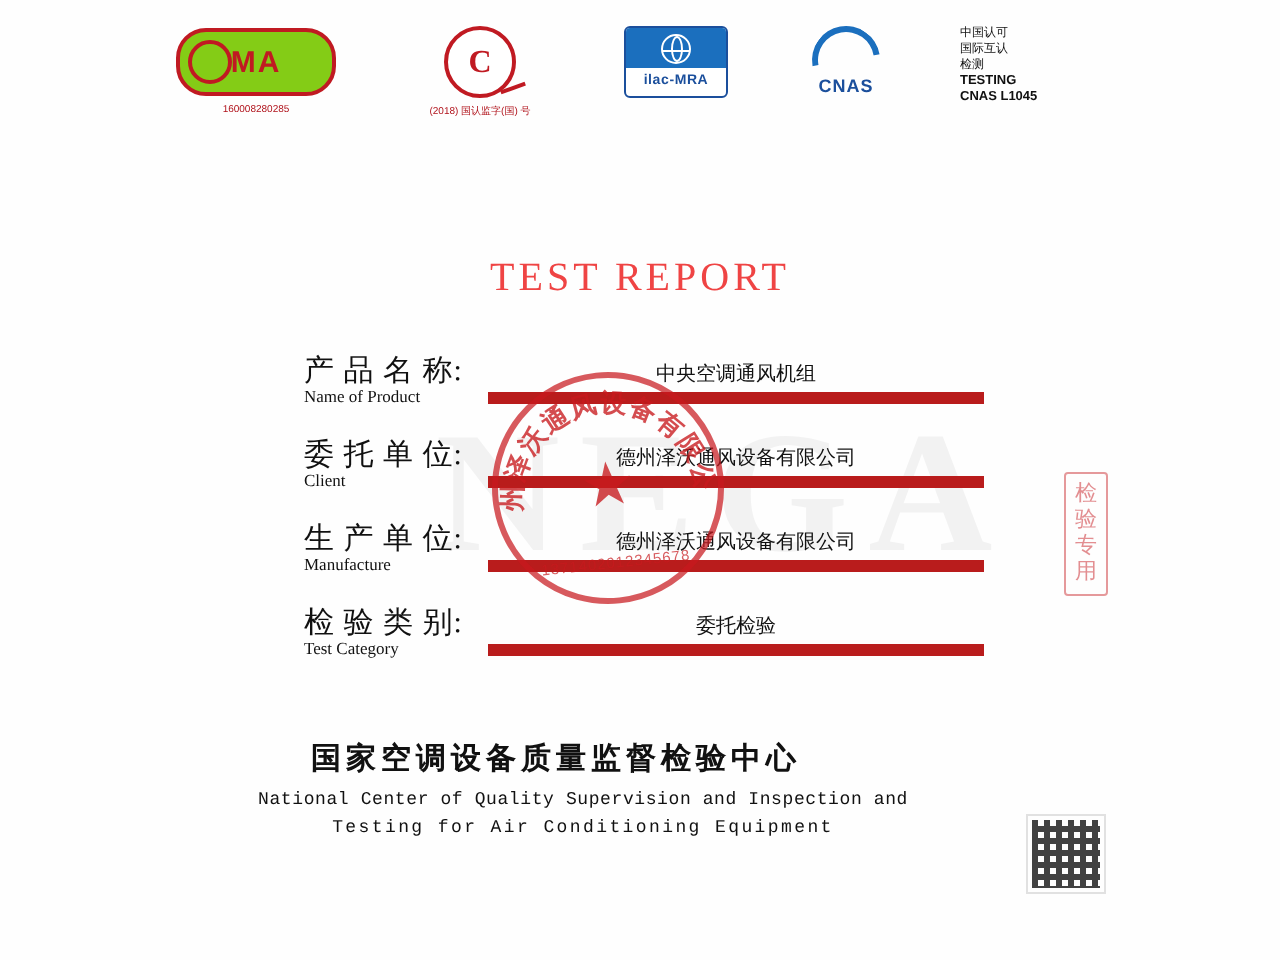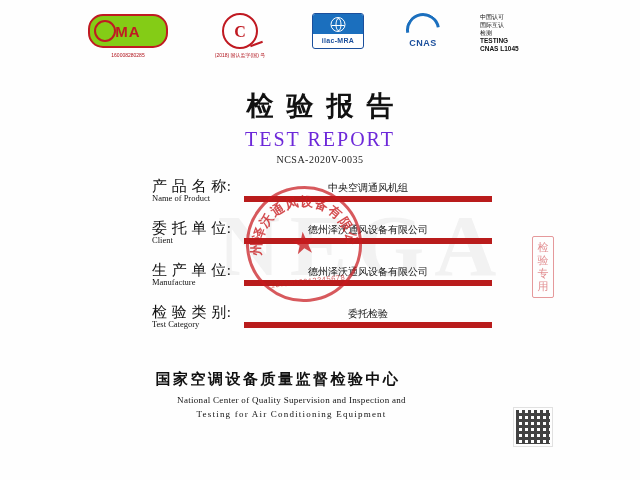--- a/index.html
+++ b/index.html
@@ -236,21 +236,21 @@
   }
   .title-en {
     position: absolute;
     top: 128px;
     left: 0;
     width: 640px;
     text-align: center;
     font-family: "Liberation Serif", serif;
     font-size: 20px;
     letter-spacing: 2px;
-    color: #6d28d9;
+    color: #ef4444;
   }
   .report-no {
     position: absolute;
     top: 154px;
     left: 0;
     width: 640px;
     text-align: center;
     font-family: "Liberation Serif", serif;
     font-size: 10px;
     letter-spacing: 0.5px;
@@ -313,21 +313,21 @@
     text-align: center;
   }
   .org-cn {
     font-family: "Liberation Serif", serif;
     font-size: 15px;
     font-weight: bold;
     letter-spacing: 2.5px;
     color: #111;
   }
   .org-en1, .org-en2 {
-    font-family: Liberation Serif, serif;
+    font-family: Liberation Mono, monospace;
     font-size: 9px;
     color: #111;
     margin-top: 6px;
     letter-spacing: 0.3px;
     margin-left: 27px;
   }
   .org-en2 { margin-top: 4px; letter-spacing: 1.2px; }
 
   
   .watermark {
@@ -479,23 +479,21 @@
 
     <div class="cnas-text">
       <div>中国认可</div>
       <div>国际互认</div>
       <div>检测</div>
       <div class="big">TESTING</div>
       <div class="big">CNAS L1045</div>
     </div>
   </div>
 
-  <div class="title-cn">检验报告</div>
   <div class="title-en">TEST REPORT</div>
-  <div class="report-no">NCSA-2020V-0035</div>
 
   <div class="fields">
 
     <div class="field-row">
       <div class="field-label">
         <div class="label-cn">产 品 名 称:</div>
         <div class="label-en">Name of Product</div>
       </div>
       <div class="field-value">中央空调通风机组</div>
     </div>

